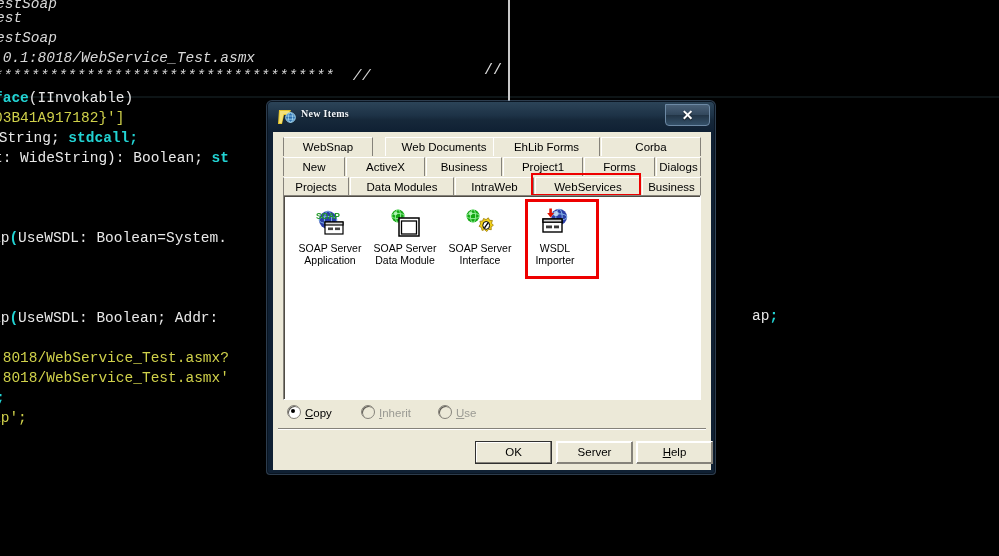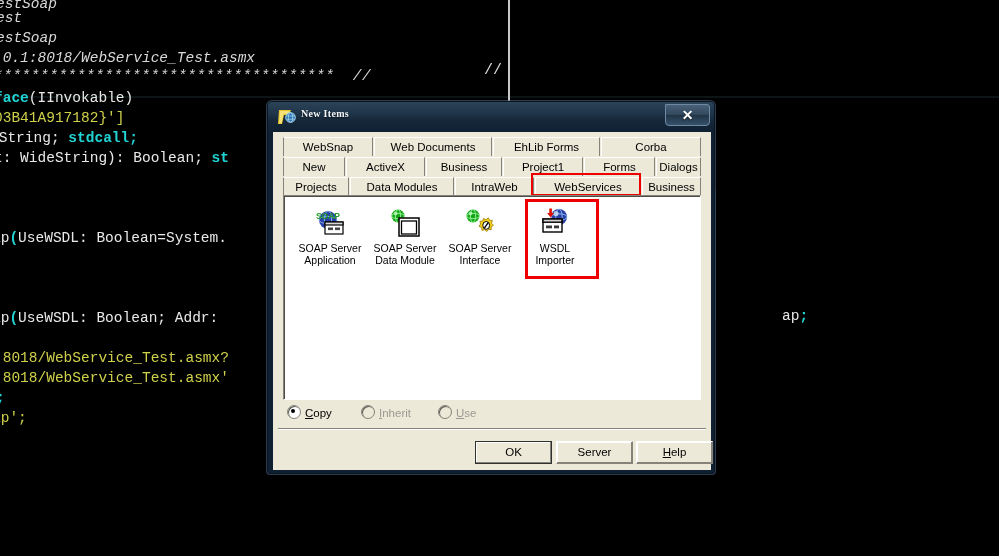--- a/index.html
+++ b/index.html
@@ -352,21 +352,21 @@
   <div class="code-line c-yellow" style="left:-6px; top:368px;">:8018/WebService_Test.asmx'</div>
   <div class="code-line c-cyan" style="left:-4px; top:388px;">;</div>
   <div class="code-line c-yellow" style="left:-8px; top:408px;">ap';</div>
 
   <div id="editor-gutter-mark">//</div>
 
   <div id="editor-split"></div>
   <div id="editor-split-lower"></div>
 
   <div id="right-pane-edge"></div>
-  <div class="code-line" style="left:750px; top:306px;padding-left:32px;"><span class="c-white">ap</span><span class="c-cyan">;</span></div>
+  <div class="code-line" style="left:720px; top:306px;padding-left:32px;"><span class="c-white">ap</span><span class="c-cyan">;</span></div>
 </div>
 
 <div id="dialog">
   <div id="dialog-glass"></div>
 
   <div id="titlebar">
     <div id="title-icon">
       <svg class="svgicon" width="19" height="18" viewBox="0 0 19 18">
         <path d="M2 2 L14 2 L12 7 L7 7 L5 16 L1 16 Z" fill="#e9c62b"></path>
         <path d="M3 3 L12.5 3 L11 6 L6.5 6 L4.6 15 L2.2 15 Z" fill="#f5e27a"></path>
@@ -382,21 +382,21 @@
       <div id="close-glyph">✕</div>
     </div>
   </div>
 
   <div id="dialog-client">
 
     <div id="tabstrip">
 
       <div class="tab-row" style="top:0px;">
         <div class="tab sep-left" style="left:0px;width:90px;">WebSnap</div>
-        <div class="tab" style="left:91px;width:118px;">Web Documents</div>
+        <div class="tab" style="left:102px;width:118px;">Web Documents</div>
         <div class="tab" style="left:210px;width:107px;">EhLib Forms</div>
         <div class="tab" style="left:318px;width:100px;">Corba</div>
       </div>
 
       <div class="tab-row" style="top:20px;">
         <div class="tab sep-left" style="left:0px;width:62px;">New</div>
         <div class="tab" style="left:63px;width:79px;">ActiveX</div>
         <div class="tab" style="left:143px;width:76px;">Business</div>
         <div class="tab" style="left:220px;width:80px;">Project1</div>
         <div class="tab" style="left:301px;width:71px;">Forms</div>

